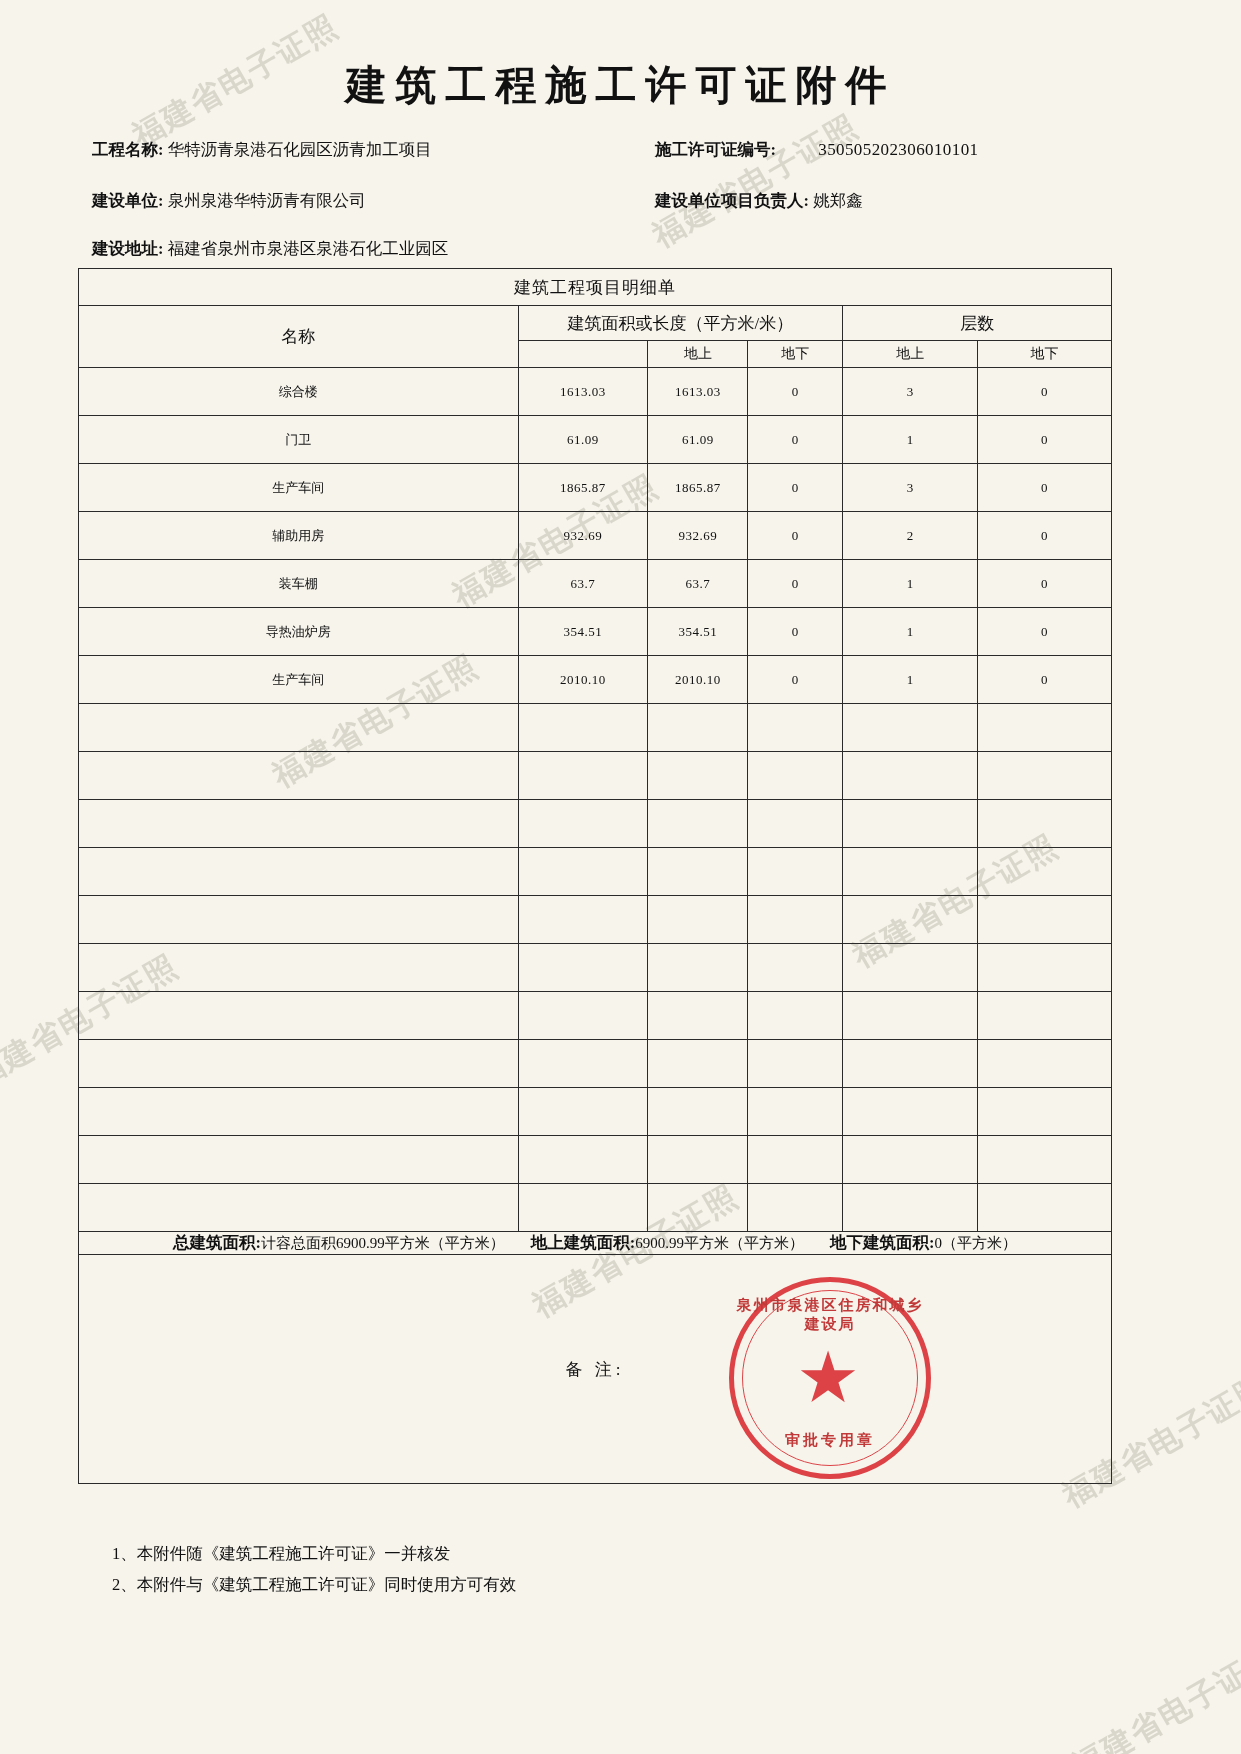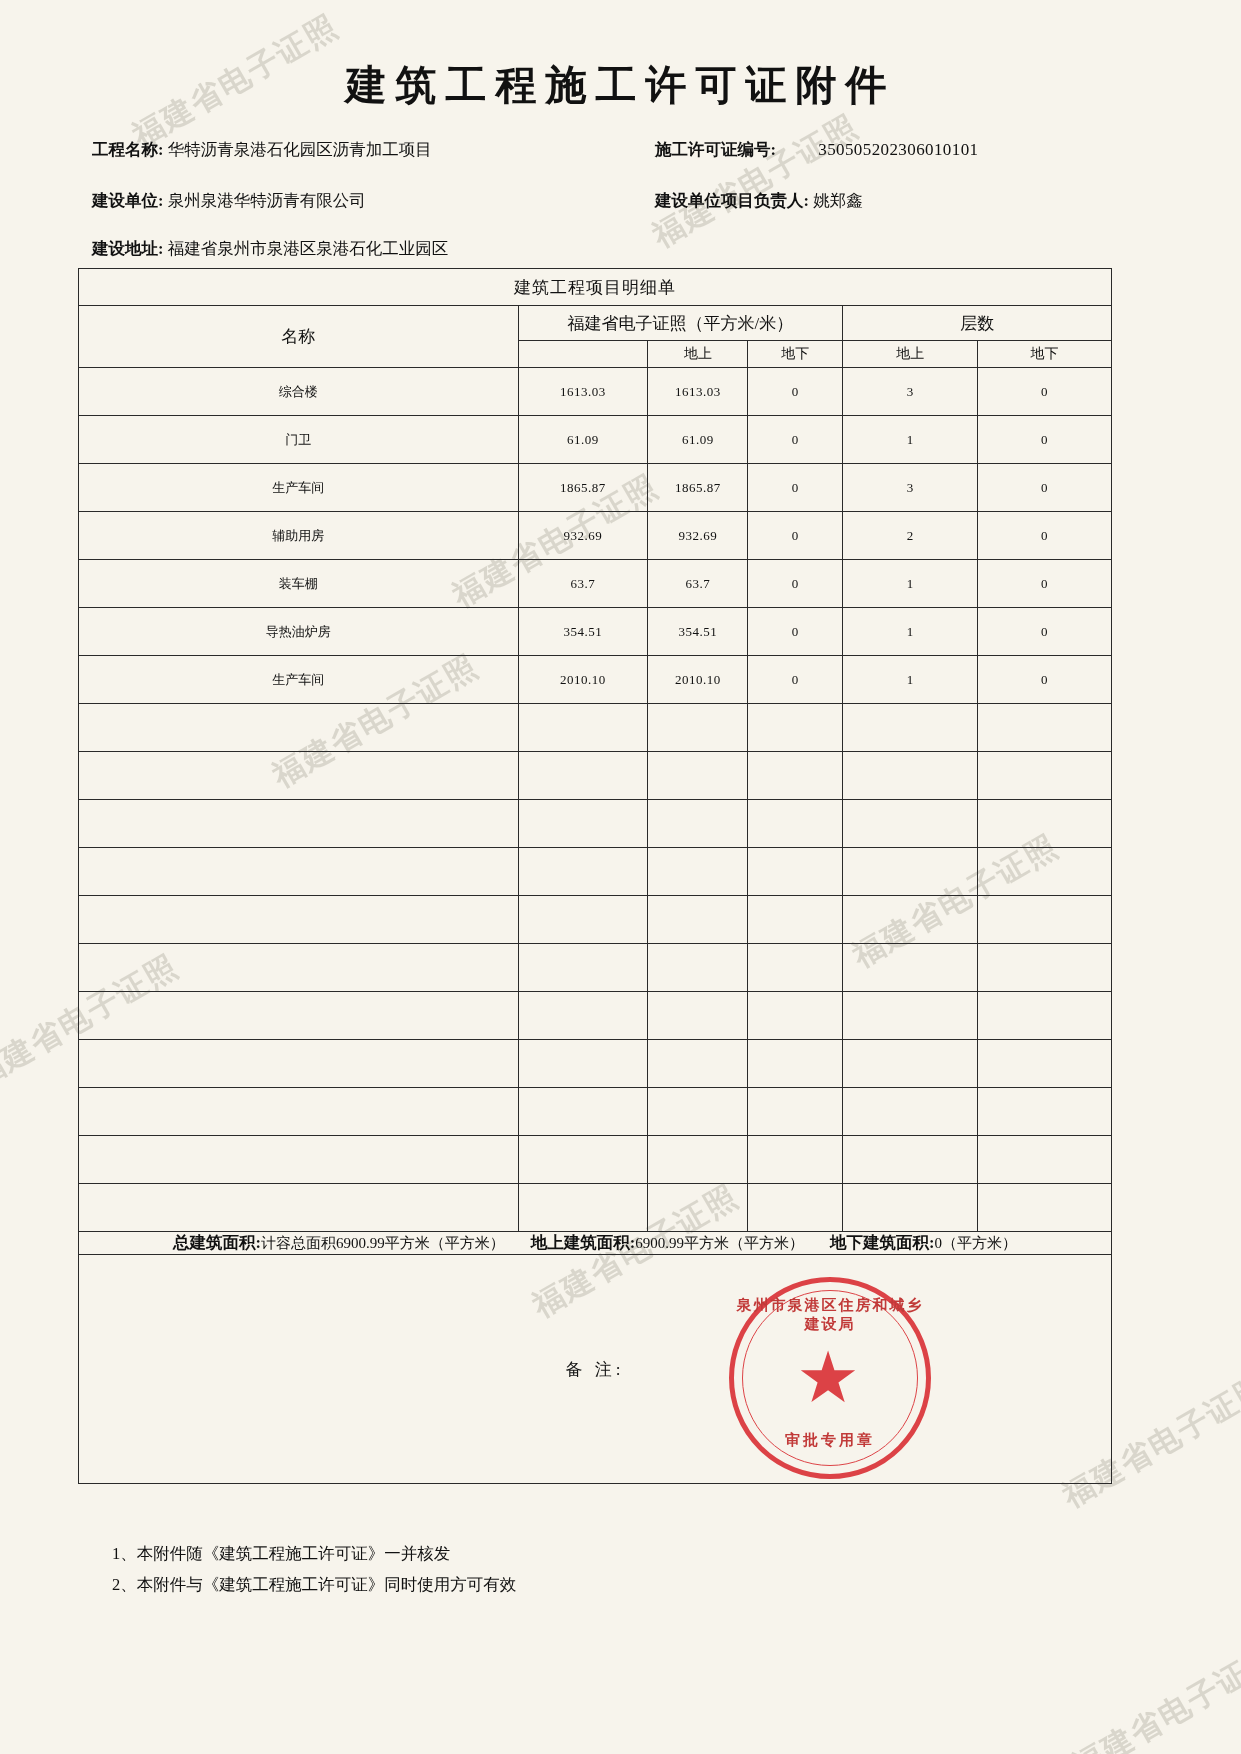--- a/index.html
+++ b/index.html
@@ -260,21 +260,21 @@
       <col style="width:95px">
       <col style="width:135px">
       <col style="width:134px">
     </colgroup>
     <tbody>
       <tr>
         <td class="t-title" colspan="6">建筑工程项目明细单</td>
       </tr>
       <tr>
         <td class="t-h1" rowspan="2">名称</td>
-        <td class="t-h1" colspan="3">福建省电子证照（平方米/米）</td>
+        <td class="t-h1" colspan="3">建筑面积或长度（平方米/米）</td>
         <td class="t-h1" colspan="2">层数</td>
       </tr>
       <tr>
         <td class="t-h2"></td>
         <td class="t-h2">地上</td>
         <td class="t-h2">地下</td>
         <td class="t-h2">地上</td>
         <td class="t-h2">地下</td>
       </tr>
 

